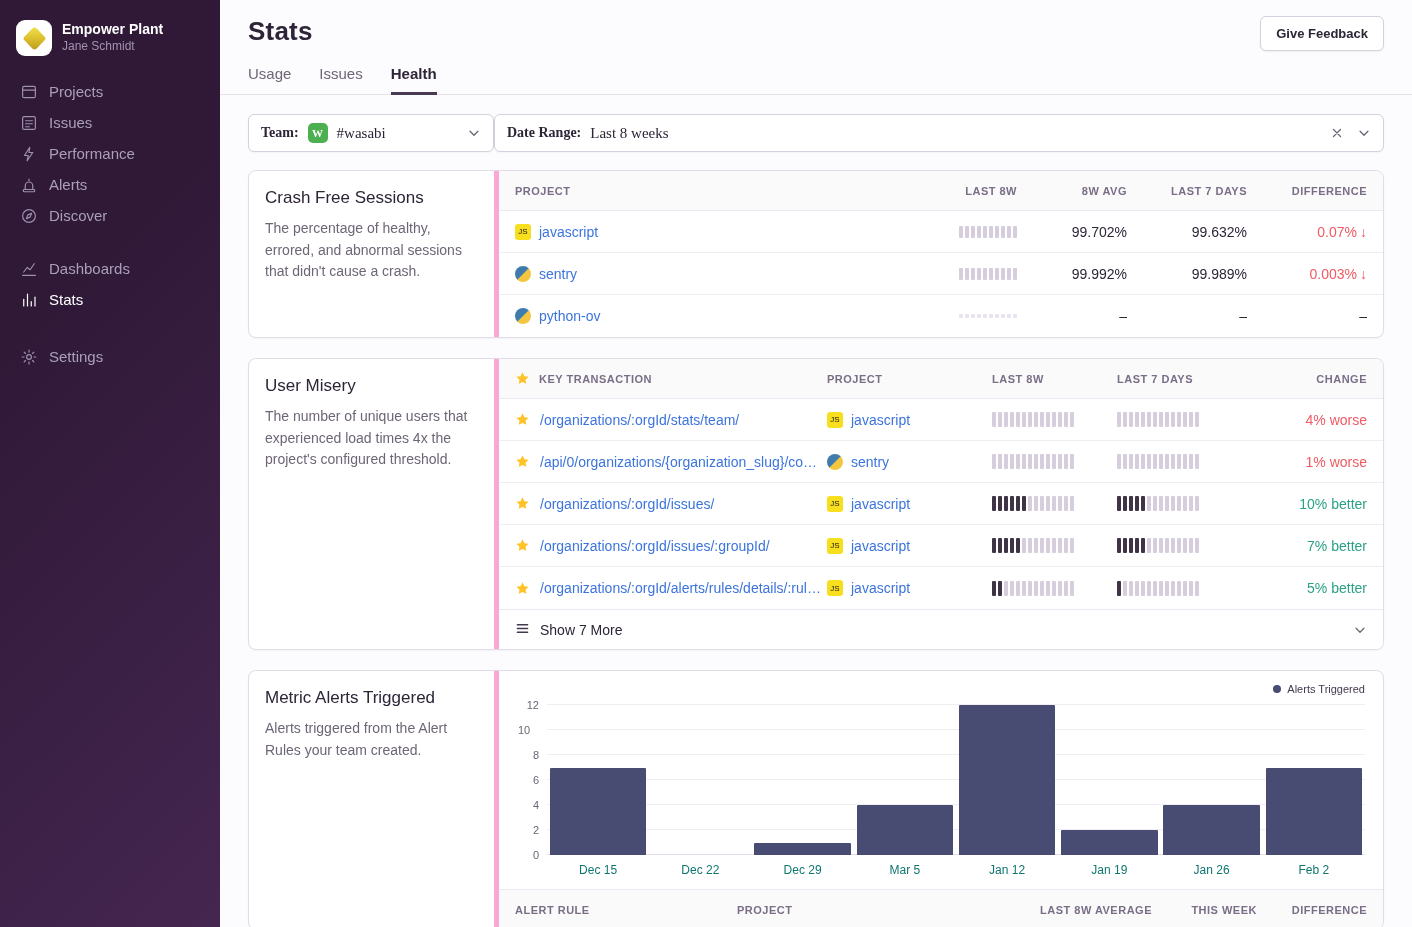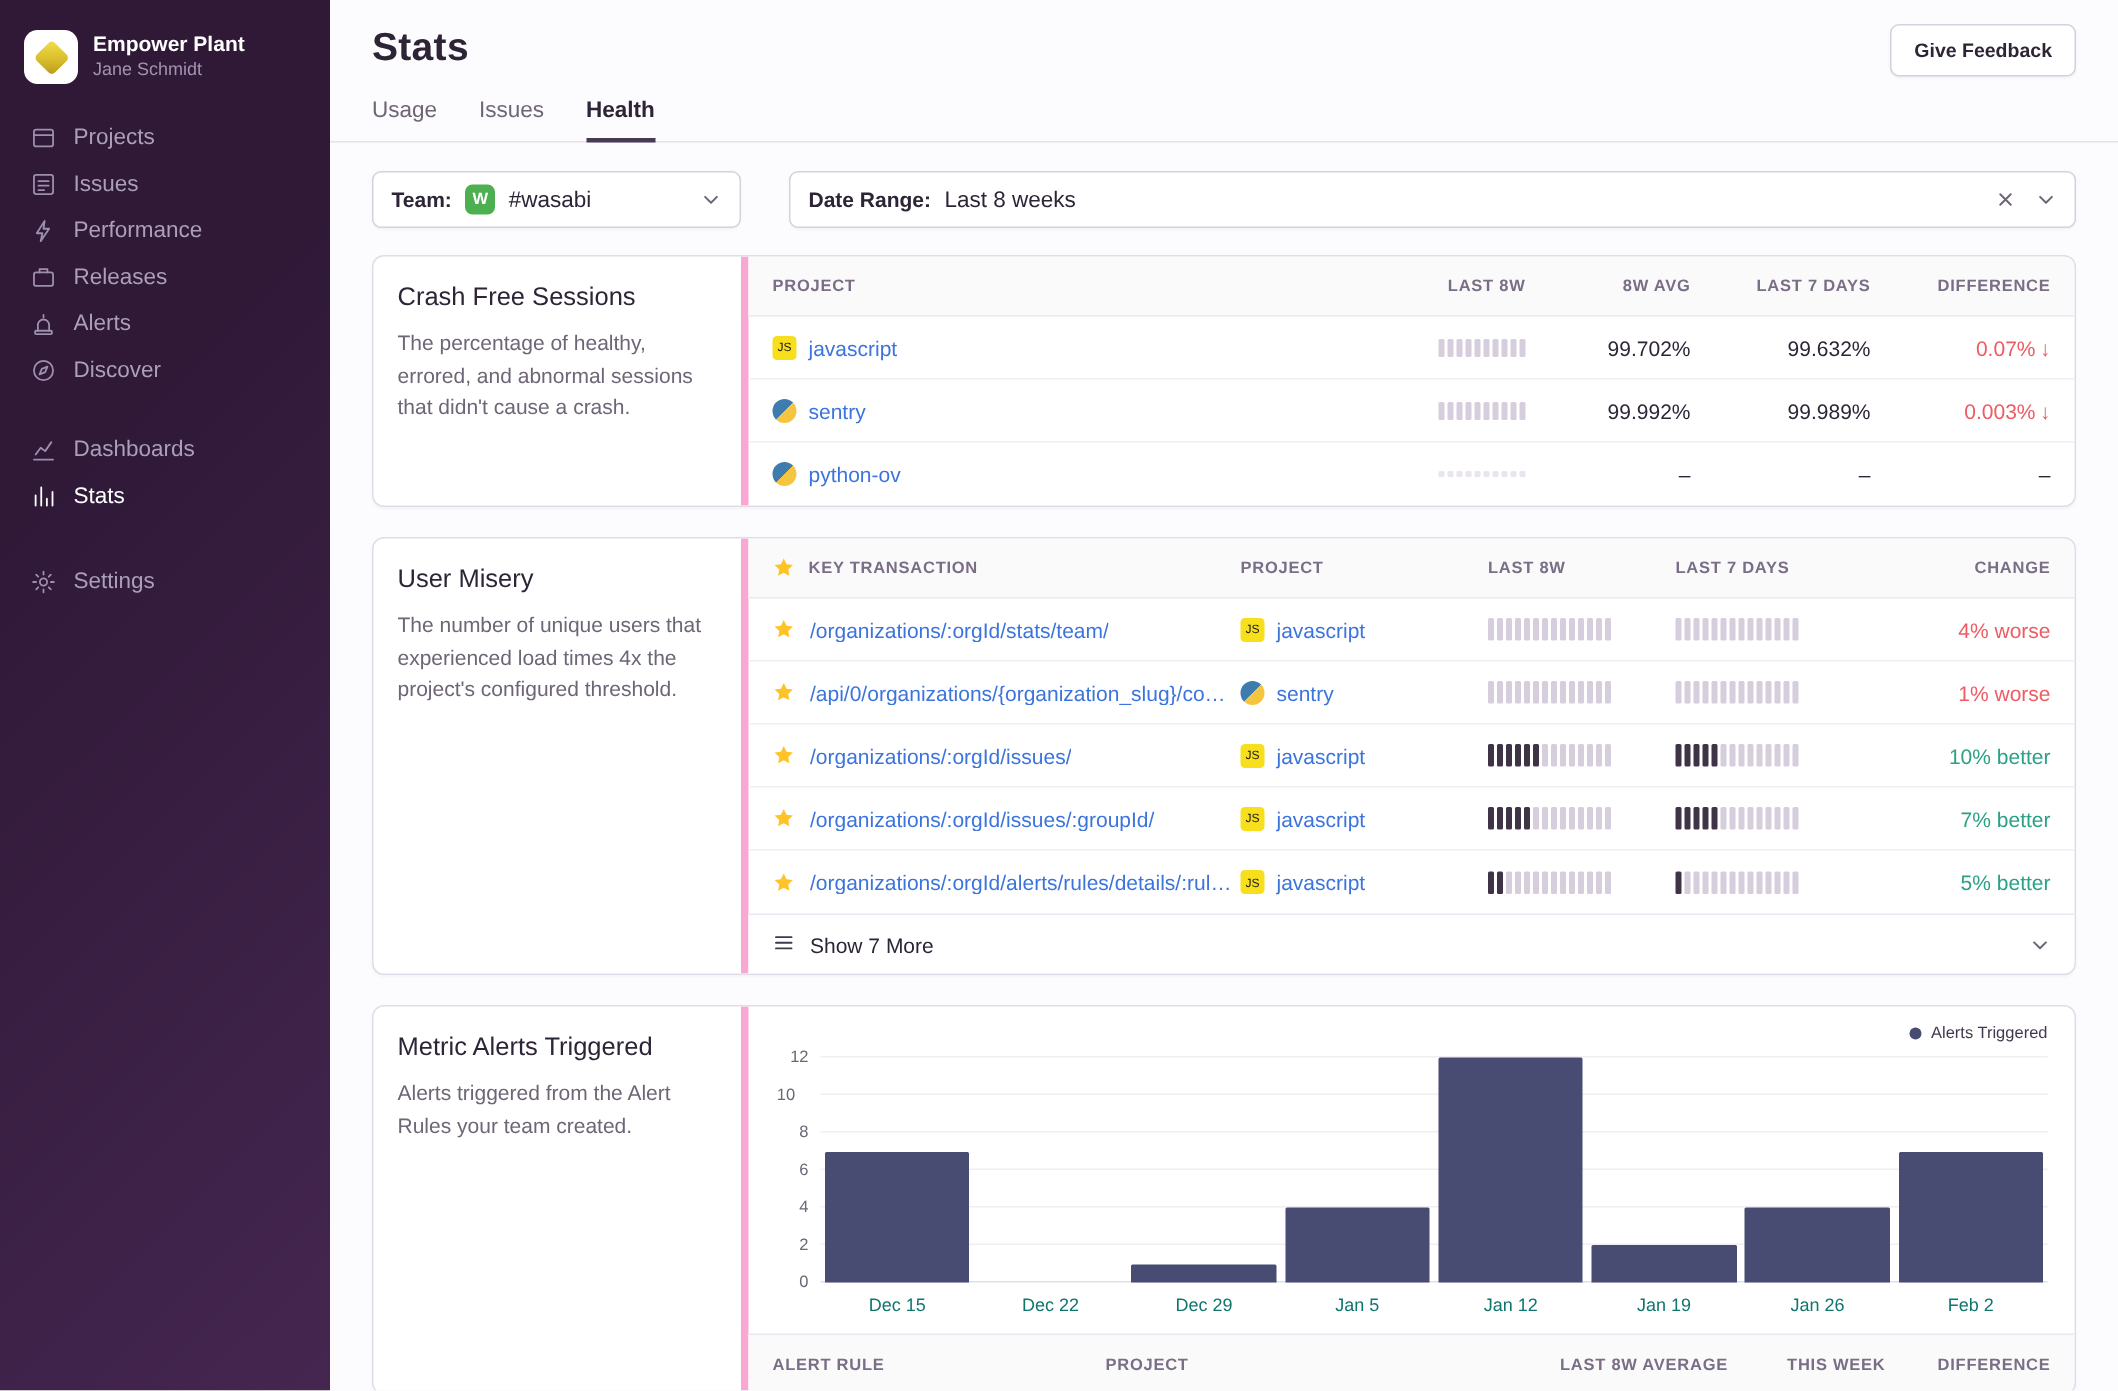--- a/index.html
+++ b/index.html
@@ -27,21 +27,21 @@
   
   .main { flex:1; min-width:0; display:flex; flex-direction:column; background:#fcfbfd; }
   .page-header { display:flex; justify-content:space-between; align-items:flex-start; padding:16px 28px 0; }
   h1 { font-size:26px; font-weight:700; color:#2d2436; letter-spacing:.2px; }
   .feedback-btn { background:#fff; border:1px solid #d6d0dd; border-radius:6px; padding:9px 15px; font-family:inherit; font-size:13px; font-weight:700; color:#2d2436; box-shadow:0 1px 2px rgba(43,34,51,.06); cursor:pointer;margin-left:40px; }
   .tabs { display:flex; gap:28px; padding:14px 28px 0; border-bottom:1px solid #e6e1ea; }
   .tab { padding-bottom:10px; font-size:15px; color:#6e6576; border-bottom:3px solid transparent; cursor:pointer; margin-bottom:-1px; }
   .tab.active { color:#2d2436; font-weight:600; border-bottom-color:#473a52; }
 
   .content { flex:1; padding:19px 28px; overflow:hidden; }
-  .filters { display:flex; gap:32px; margin-bottom:18px; }
+  .filters { display:flex; gap:0; margin-bottom:18px;font-family:Liberation Serif, serif; }
   .select { background:#fff; border:1px solid #d6d0dd; border-radius:6px; height:38px; display:flex; align-items:center; gap:9px; padding:0 12px; box-shadow:0 1px 2px rgba(43,34,51,.04); cursor:pointer; }
   .team-select { width:246px; flex:0 0 246px; }
   .date-select { flex:1; }
   .flabel { font-weight:700; font-size:14px; color:#2d2436; }
   .fvalue { font-size:15px; color:#2d2436; }
   .team-avatar { width:20px; height:20px; flex:0 0 20px; border-radius:5px; background:var(--team-avatar-green,#4caf50); color:#fff; font-size:11px; font-weight:700; display:inline-flex; align-items:center; justify-content:center; }
   .spacer { flex:1; }
   .xicon, .chev { display:inline-flex; align-items:center; }
   .xicon { margin-right:4px; }
 
@@ -130,29 +130,20 @@
           </span>
           <span class="nav-label">Issues</span>
         </div>
         <div class="nav-item">
           <span class="nav-icon">
             <svg viewBox="0 0 24 24">
               <path d="M13 3L6 14h5l-1.5 7L17 10h-5l1-7z"></path>
             </svg>
           </span>
           <span class="nav-label">Performance</span>
-        </div>
-        <div class="nav-item">
-          <span class="nav-icon">
-            <svg viewBox="0 0 24 24">
-              <rect x="3.5" y="7.5" width="17" height="12" rx="2"></rect>
-              <path d="M8.5 7.5v-3h7v3"></path>
-            </svg>
-          </span>
-          <span class="nav-label">Releases</span>
         </div>
         <div class="nav-item">
           <span class="nav-icon">
             <svg viewBox="0 0 24 24">
               <path d="M7 18v-5a5 5 0 0 1 10 0v5"></path>
               <rect x="4.5" y="18" width="15" height="3" rx="1"></rect>
               <path d="M12 4v2"></path>
             </svg>
           </span>
           <span class="nav-label">Alerts</span>
@@ -648,21 +639,21 @@
               <div class="bar" style="left: 37.85%; width: 11.8%; height: 50px;"></div>
               <div class="bar" style="left: 50.35%; width: 11.8%; height: 150px;"></div>
               <div class="bar" style="left: 62.85%; width: 11.8%; height: 25px;"></div>
               <div class="bar" style="left: 75.35%; width: 11.8%; height: 50px;"></div>
               <div class="bar" style="left: 87.85%; width: 11.8%; height: 87.5px;"></div>
             </div>
           <div class="x-axis" id="x-axis">
               <span>Dec 15</span>
               <span>Dec 22</span>
               <span>Dec 29</span>
-              <span>Jan 5</span>
+              <span>Mar 5</span>
               <span>Jan 12</span>
               <span>Jan 19</span>
               <span>Jan 26</span>
               <span>Feb 2</span>
             </div>
           <div class="thead alerts-grid alerts-thead" id="alerts-head">
               <div class="hcell left">ALERT RULE</div>
               <div class="hcell left">PROJECT</div>
               <div class="hcell right">LAST 8W AVERAGE</div>
               <div class="hcell right">THIS WEEK</div>

